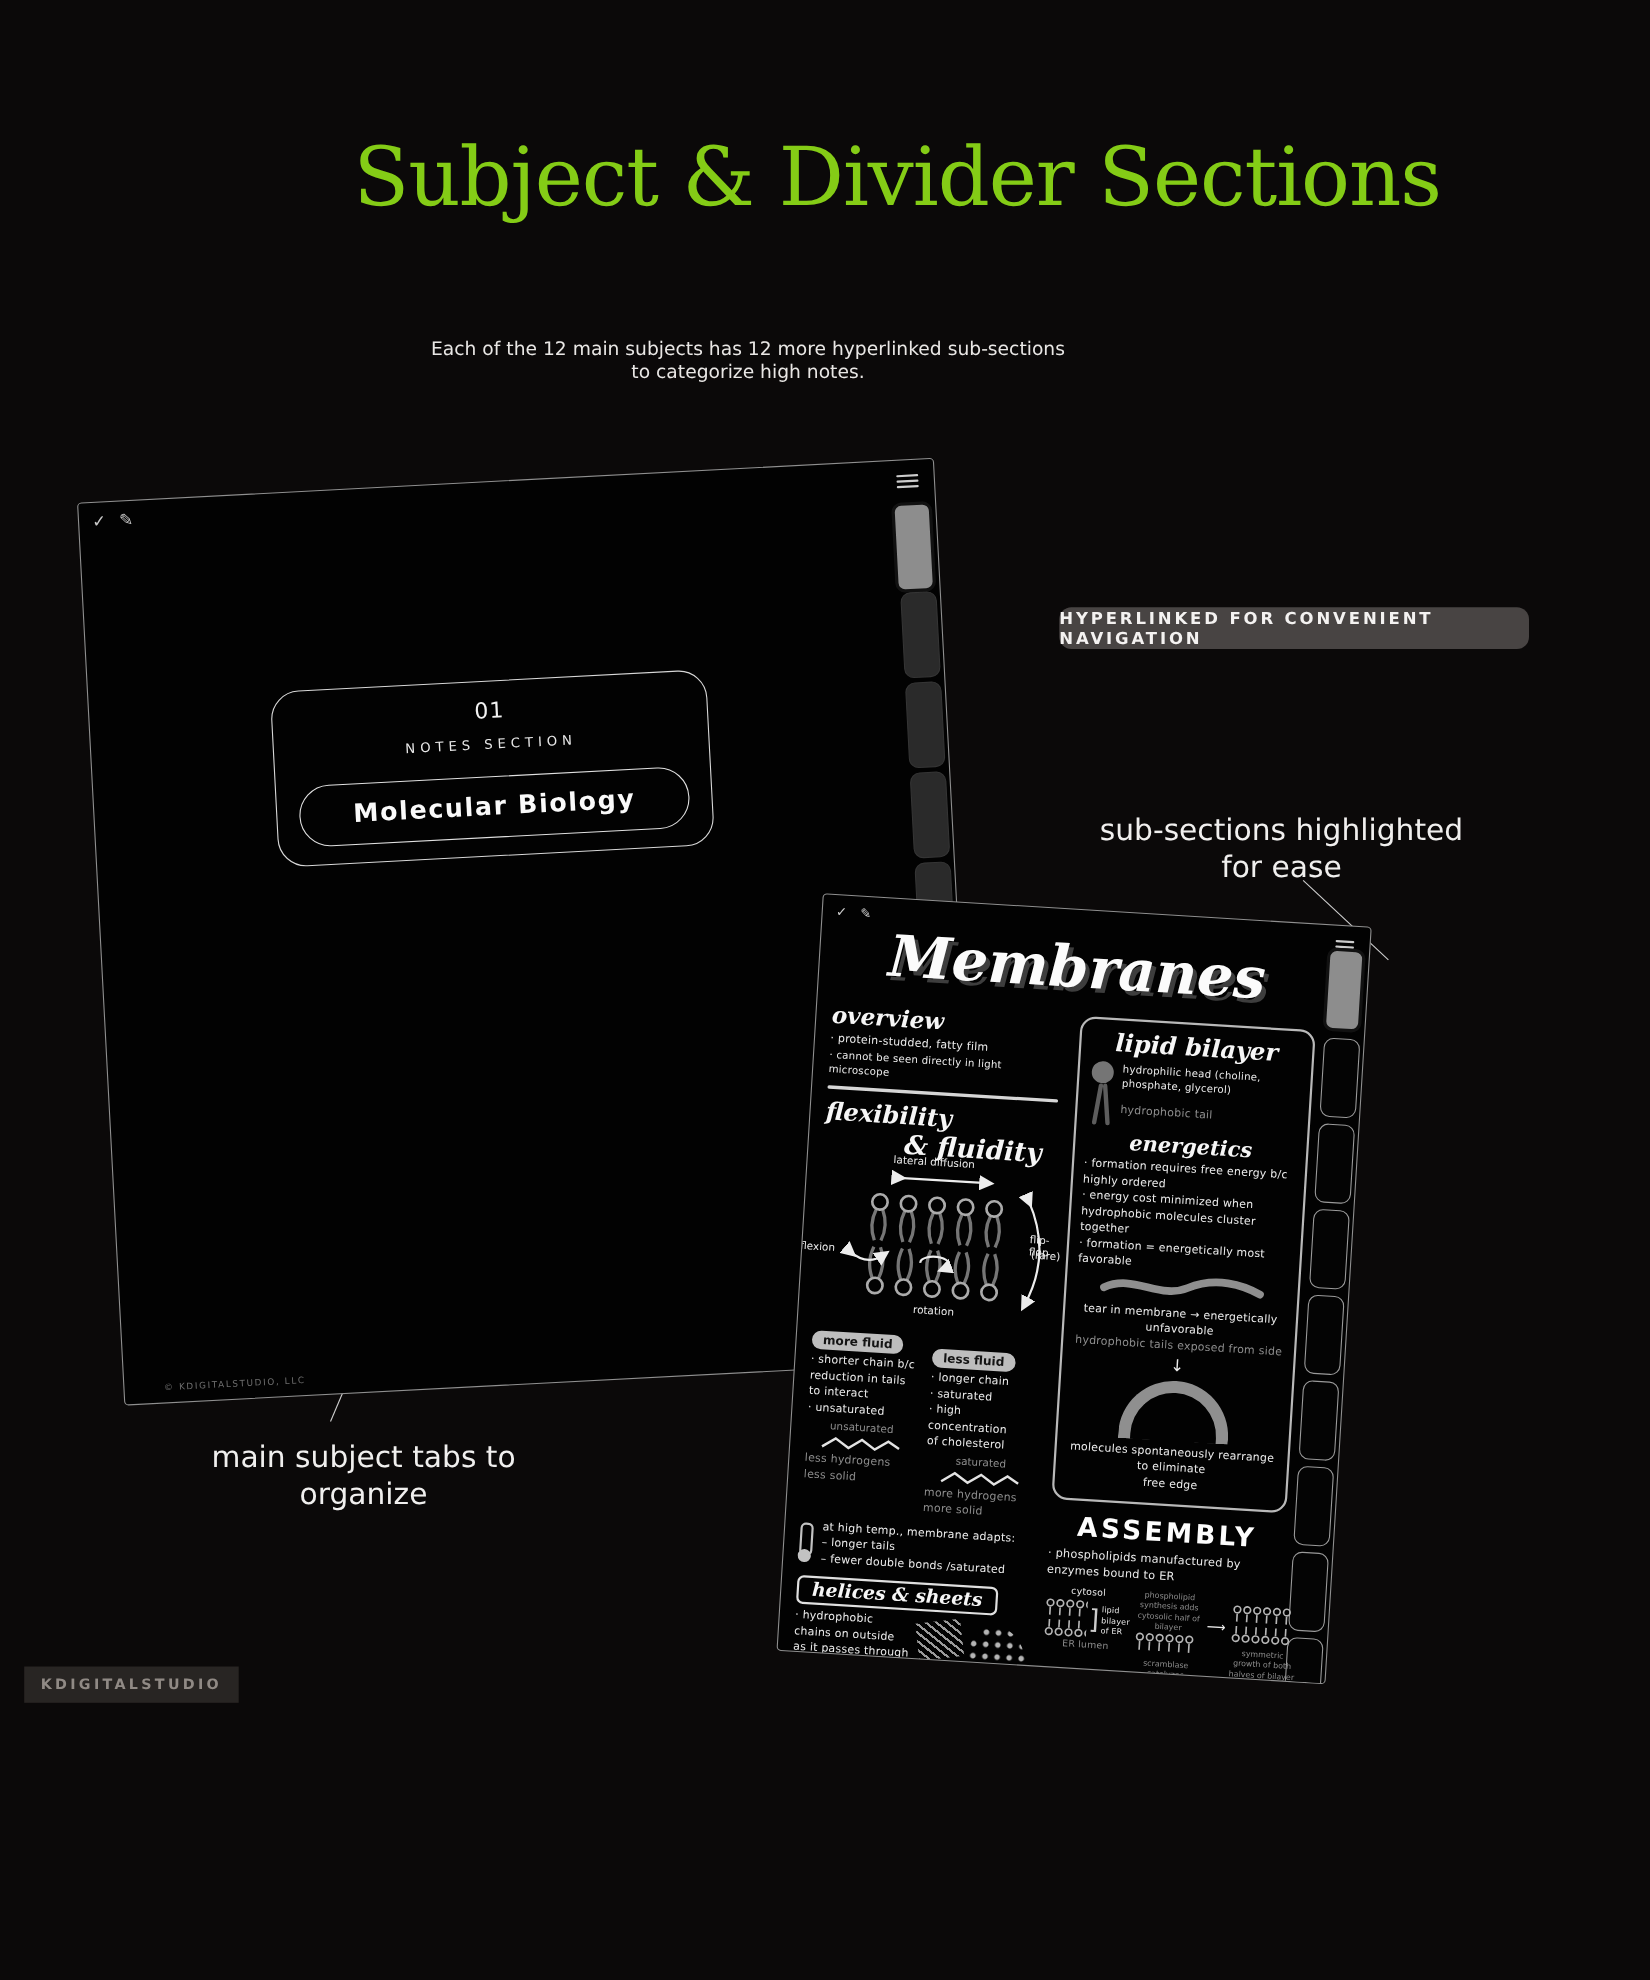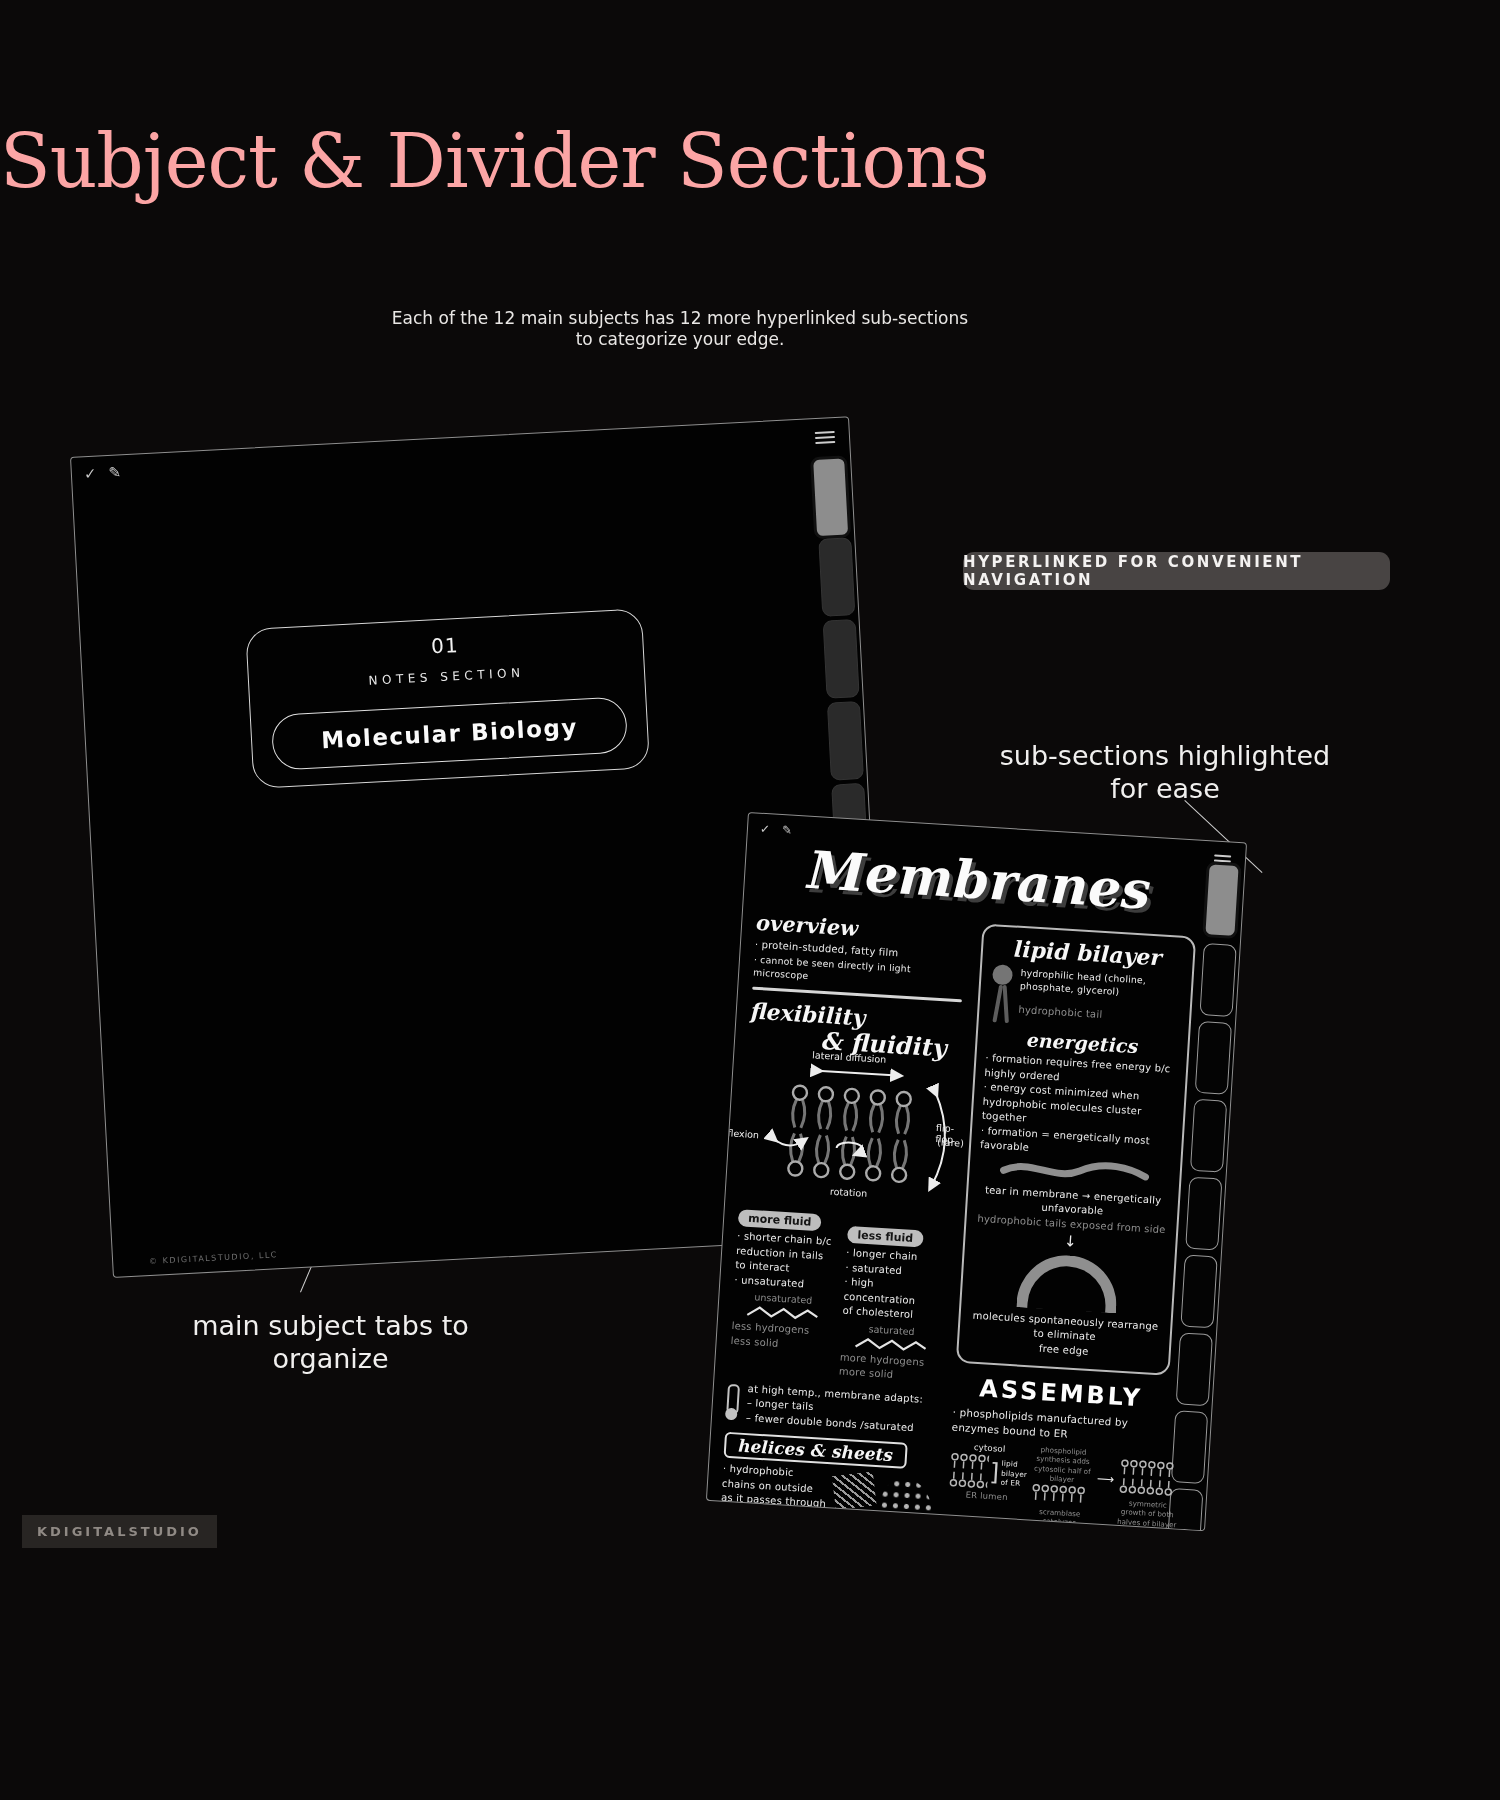--- a/index.html
+++ b/index.html
@@ -1,21 +1,21 @@
 <!DOCTYPE html>
 <html><head>
 <meta charset="utf-8">
 <style>
   html,body{margin:0;padding:0;background:#0b0909;}
   .stage{position:relative;width:1500px;height:1800px;background:#0b0909;overflow:hidden;
          font-family:"DejaVu Sans",sans-serif;color:#ececec;}
 
   
-  .main-title{position:absolute;left:0;top:118px;width:1310px;text-align:left;
-    font-family:"DejaVu Serif",serif;font-size:74px;font-weight:400;color:#fca5a5;letter-spacing:-1px;}
+  .main-title{position:absolute;left:0;top:118px;width:1310px;text-align:right;
+    font-family:"DejaVu Serif",serif;font-size:74px;font-weight:400;color:#84cc16;letter-spacing:-1px;}
   .subtitle{position:absolute;left:0;top:308px;width:1360px;text-align:center;
     font-size:17px;color:#e9e7e5;line-height:1.25;font-weight:400;}
 
   
   .badge{position:absolute;left:963px;top:552px;width:427px;height:38px;background:#484443;
     border-radius:11px;display:flex;align-items:center;justify-content:center;
     font-size:15px;font-weight:700;letter-spacing:2.6px;color:#f4f2f1;}
 
   
   .anno{position:absolute;text-align:center;font-size:27px;color:#f0efee;line-height:1.22;}
@@ -111,21 +111,21 @@
   .asm-g{text-align:center;}
 </style>
 </head>
 <body>
 
 <div class="stage">
 
   <div class="main-title">Subject &amp; Divider Sections</div>
   <div class="subtitle">
     <div>Each of the 12 main subjects has 12 more hyperlinked sub-sections</div>
-    <div>to categorize your edge.</div>
+    <div>to categorize high notes.</div>
   </div>
 
   <div class="badge">HYPERLINKED FOR CONVENIENT NAVIGATION</div>
 
   <div class="anno anno-sub">
     <div>sub-sections highlighted</div>
     <div>for ease</div>
   </div>
   <div class="anno-line line-sub"></div>
 

